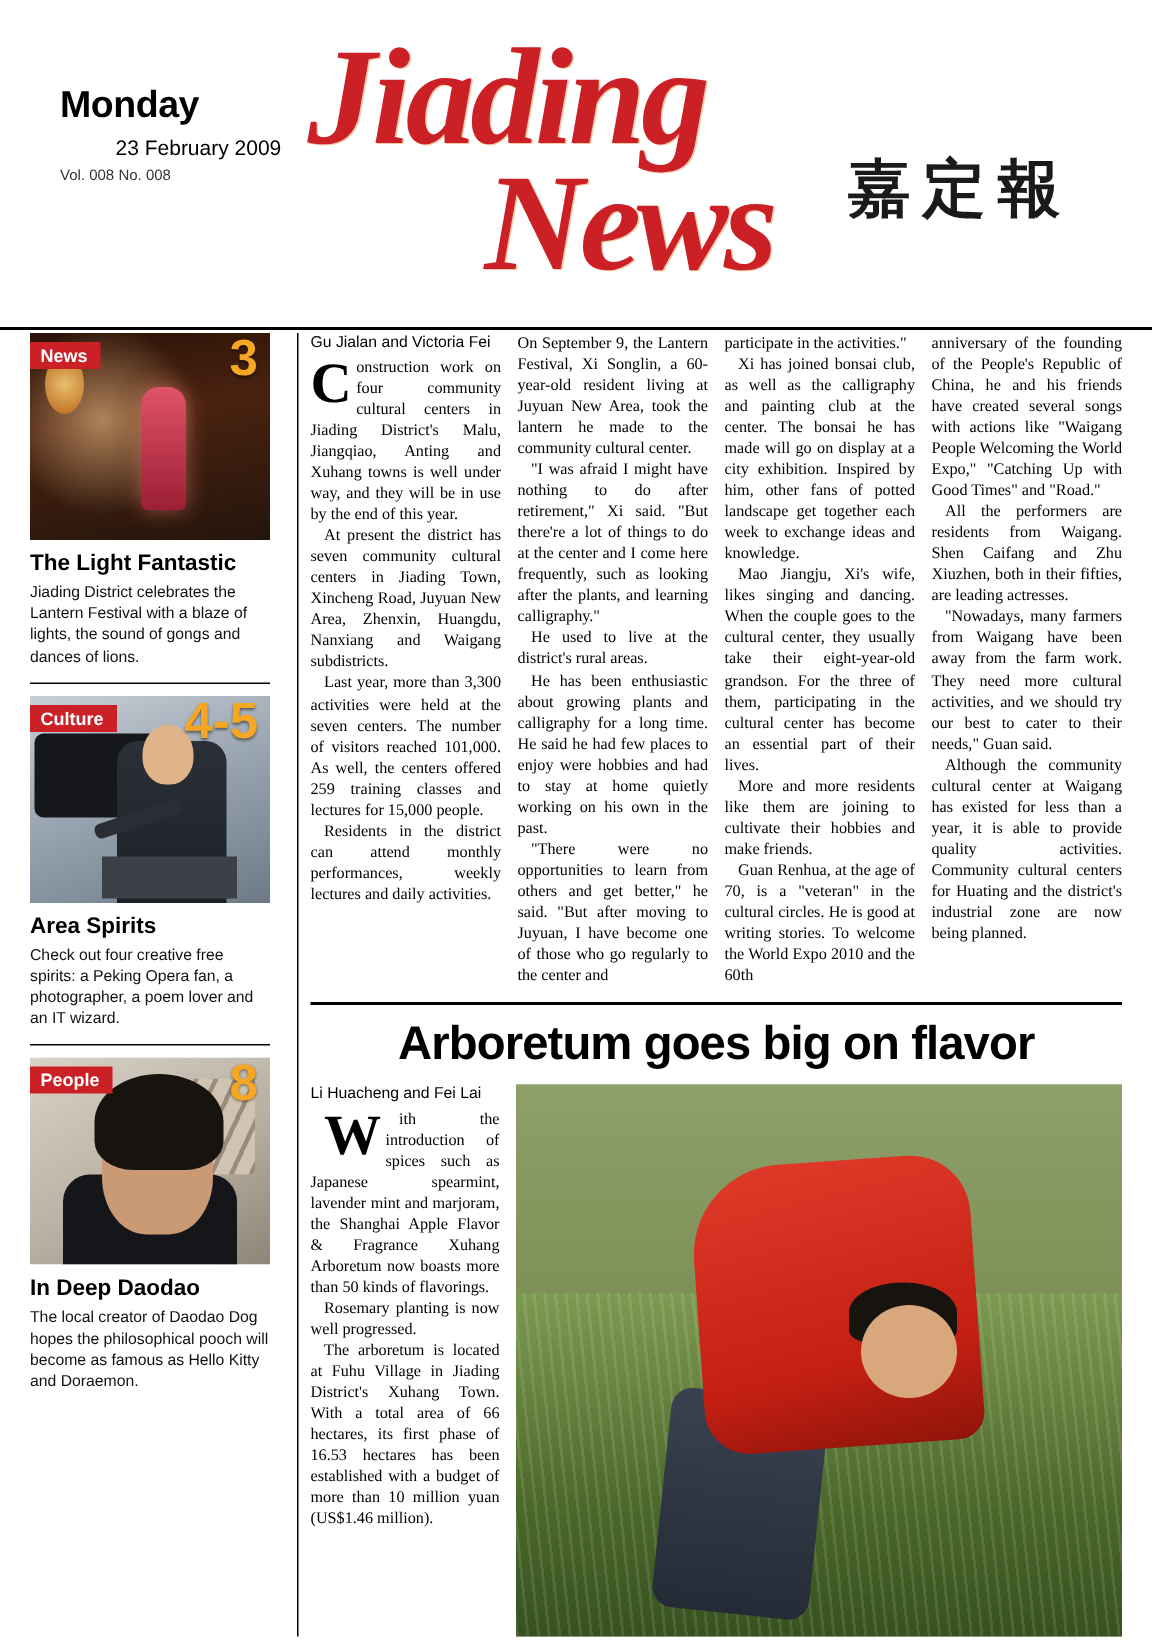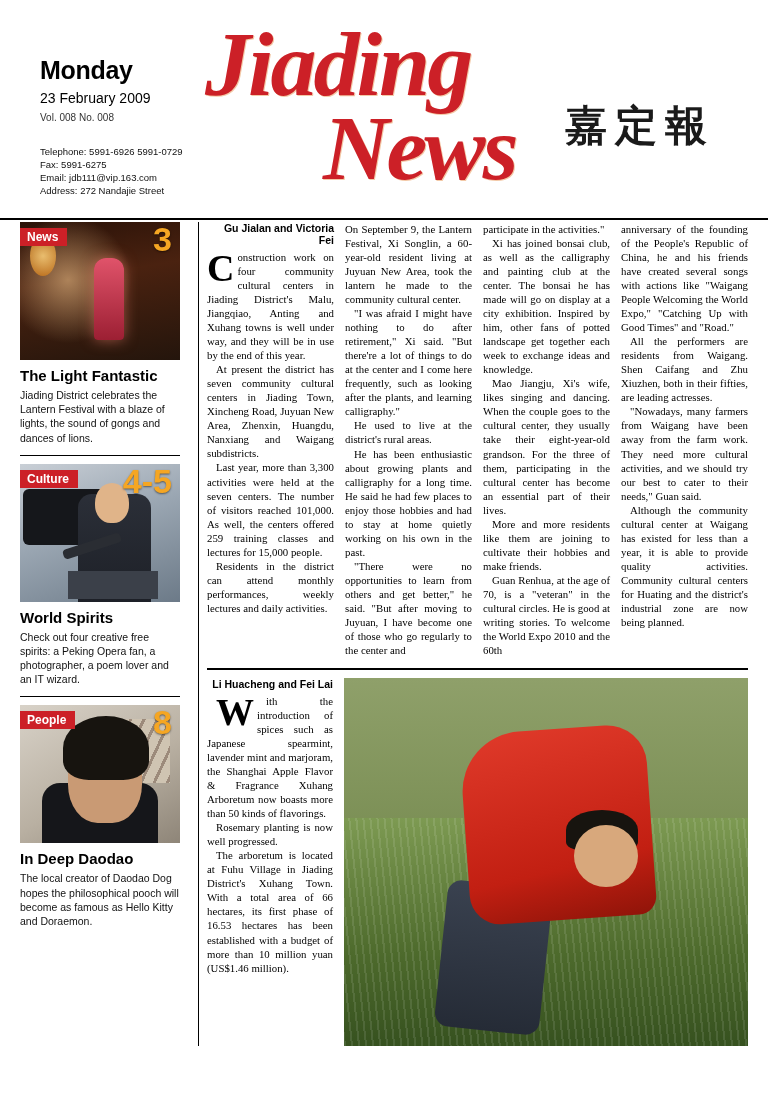--- a/index.html
+++ b/index.html
@@ -29,20 +29,21 @@
     font-weight:bold;
     font-size:25px;
     letter-spacing:-0.3px;
     line-height:1;
     margin-bottom:7px;
   }
   .mast-date {
     font-family:"Liberation Sans", sans-serif;
     font-size:14px;
     margin-bottom:6px;
+    margin-left:37px;
   }
   .mast-vol {
     font-family:"Liberation Sans", sans-serif;
     font-size:10px;
     color:#333;
     margin-bottom:22px;
   }
   .mast-contact {
     font-family:"Liberation Sans", sans-serif;
     font-size:9.5px;
@@ -187,24 +188,23 @@
     font-family:"Liberation Sans", sans-serif;
     font-weight:bold;
     font-size:31.5px;
     line-height:1.12;
     letter-spacing:-0.6px;
     margin:4px 0 12px 0;
     text-align:center;
   }
   .byline {
     font-family:"Liberation Sans", sans-serif;
-    font-weight:bold;
+    font-weight:normal;
     font-size:10.5px;
     margin-bottom:4px;
-    text-align:right;
   }
   .cols4 {
     display:flex;
     gap:11px;
   }
   .col { flex:1 1 0; }
   .col p {
     margin:0 0 0 0;
     font-size:10.8px;
     line-height:1.30;
@@ -279,26 +279,20 @@
 </style>
 </head>
 <body>
 
 <div class="masthead">
 
   <div class="mast-left">
     <div class="mast-day">Monday</div>
     <div class="mast-date">23 February 2009</div>
     <div class="mast-vol">Vol. 008 No. 008</div>
-    <div class="mast-contact">
-      <div>Telephone: 5991-6926 5991-0729</div>
-      <div>Fax: 5991-6275</div>
-      <div>Email: jdb111@vip.163.com</div>
-      <div>Address: 272 Nandajie Street</div>
-    </div>
   </div>
 
   <div class="logo-wrap">
     <div class="logo-jiading">Jiading</div>
     <div class="logo-news">News</div>
   </div>
   <div class="logo-cn">嘉定報</div>
 
   <div class="mast-rule"></div>
 </div>
@@ -323,21 +317,21 @@
         <div class="ph ph2">
             <div class="cam"></div>
             <div class="man"></div>
             <div class="head"></div>
             <div class="mic"></div>
             <div class="lap"></div>
           </div>
         <div class="teaser-tag">Culture</div>
         <div class="teaser-page">4-5</div>
       </div>
-      <div class="teaser-title">World Spirits</div>
+      <div class="teaser-title">Area Spirits</div>
       <div class="teaser-text">Check out four creative free spirits: a Peking Opera fan, a photographer, a poem lover and an IT wizard.</div>
     </div>
     <div class="teaser-rule"></div>
 
     <div class="teaser">
       <div class="teaser-photo">
         <div class="ph ph3">
             <div class="cal"></div>
             <div class="body3"></div>
             <div class="head3"></div>
@@ -365,21 +359,21 @@
           <p class="first dropcap">Construction work on four community cultural centers in Jiading District's Malu, Jiangqiao, Anting and Xuhang towns is well under way, and they will be in use by the end of this year.</p>
           <p>At present the district has seven community cultural centers in Jiading Town, Xincheng Road, Juyuan New Area, Zhenxin, Huangdu, Nanxiang and Waigang subdistricts.</p>
           <p>Last year, more than 3,300 activities were held at the seven centers. The number of visitors reached 101,000. As well, the centers offered 259 training classes and lectures for 15,000 people.</p>
           <p>Residents in the district can attend monthly performances, weekly lectures and daily activities.</p>
         </div>
 
         <div class="col">
           <p class="first">On September 9, the Lantern Festival, Xi Songlin, a 60-year-old resident living at Juyuan New Area, took the lantern he made to the community cultural center.</p>
           <p>"I was afraid I might have nothing to do after retirement," Xi said. "But there're a lot of things to do at the center and I come here frequently, such as looking after the plants, and learning calligraphy."</p>
           <p>He used to live at the district's rural areas.</p>
-          <p>He has been enthusiastic about growing plants and calligraphy for a long time. He said he had few places to enjoy those hobbies and had to stay at home quietly working on his own in the past.</p>
+          <p>He has been enthusiastic about growing plants and calligraphy for a long time. He said he had few places to enjoy were hobbies and had to stay at home quietly working on his own in the past.</p>
           <p>"There were no opportunities to learn from others and get better," he said. "But after moving to Juyuan, I have become one of those who go regularly to the center and</p>
         </div>
 
         <div class="col">
           <p class="first">participate in the activities."</p>
           <p>Xi has joined bonsai club, as well as the calligraphy and painting club at the center. The bonsai he has made will go on display at a city exhibition. Inspired by him, other fans of potted landscape get together each week to exchange ideas and knowledge.</p>
           <p>Mao Jiangju, Xi's wife, likes singing and dancing. When the couple goes to the cultural center, they usually take their eight-year-old grandson. For the three of them, participating in the cultural center has become an essential part of their lives.</p>
           <p>More and more residents like them are joining to cultivate their hobbies and make friends.</p>
           <p>Guan Renhua, at the age of 70, is a "veteran" in the cultural circles. He is good at writing stories. To welcome the World Expo 2010 and the 60th</p>
         </div>
@@ -390,20 +384,21 @@
           <p>"Nowadays, many farmers from Waigang have been away from the farm work. They need more cultural activities, and we should try our best to cater to their needs," Guan said.</p>
           <p>Although the community cultural center at Waigang has existed for less than a year, it is able to provide quality activities. Community cultural centers for Huating and the district's industrial zone are now being planned.</p>
         </div>
 
       </div>
     </div>
 
     <div class="story-rule"></div>
 
     <div>
+      <h2 class="second-head">Arboretum goes big on flavor</h2>
 
       <div class="second-wrap">
         <div class="second-col">
           <div class="byline">Li Huacheng and Fei Lai</div>
           <p class="first dropcap">With the introduction of spices such as Japanese spearmint, lavender mint and marjoram, the Shanghai Apple Flavor &amp; Fragrance Xuhang Arboretum now boasts more than 50 kinds of flavorings.</p>
           <p>Rosemary planting is now well progressed.</p>
           <p>The arboretum is located at Fuhu Village in Jiading District's Xuhang Town. With a total area of 66 hectares, its first phase of 16.53 hectares has been established with a budget of more than 10 million yuan (US$1.46 million).</p>
 
         </div>
 

